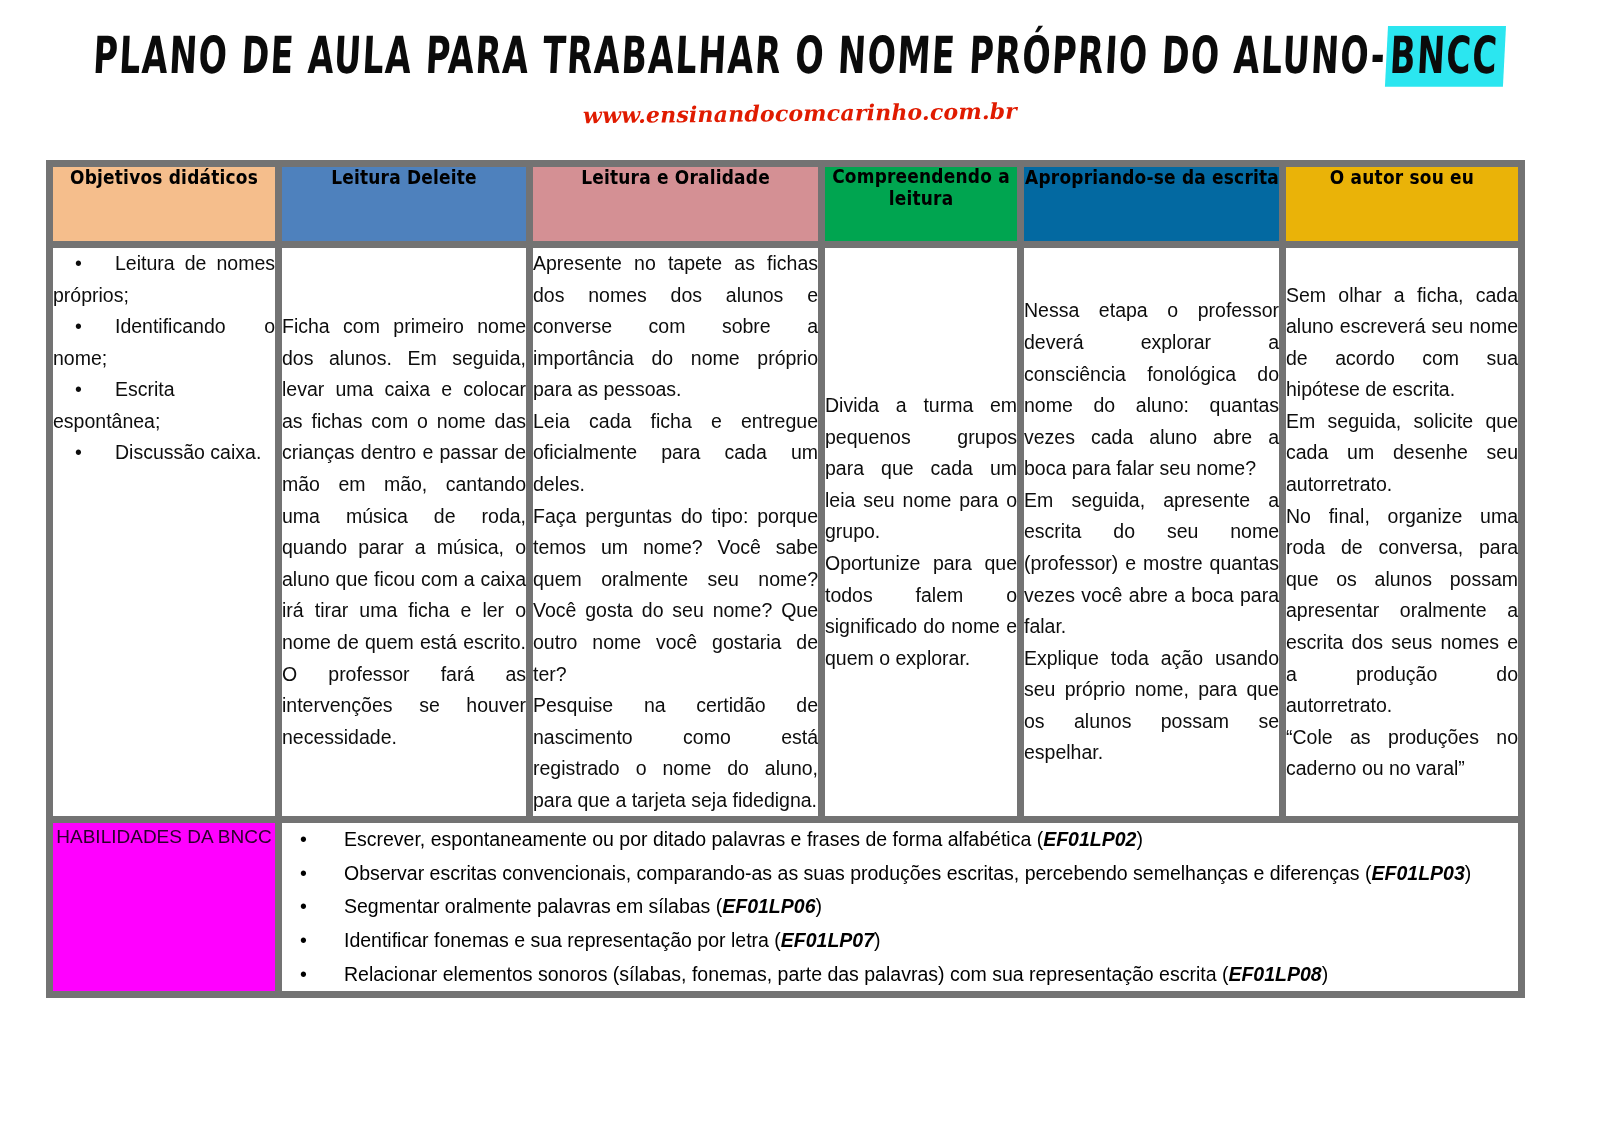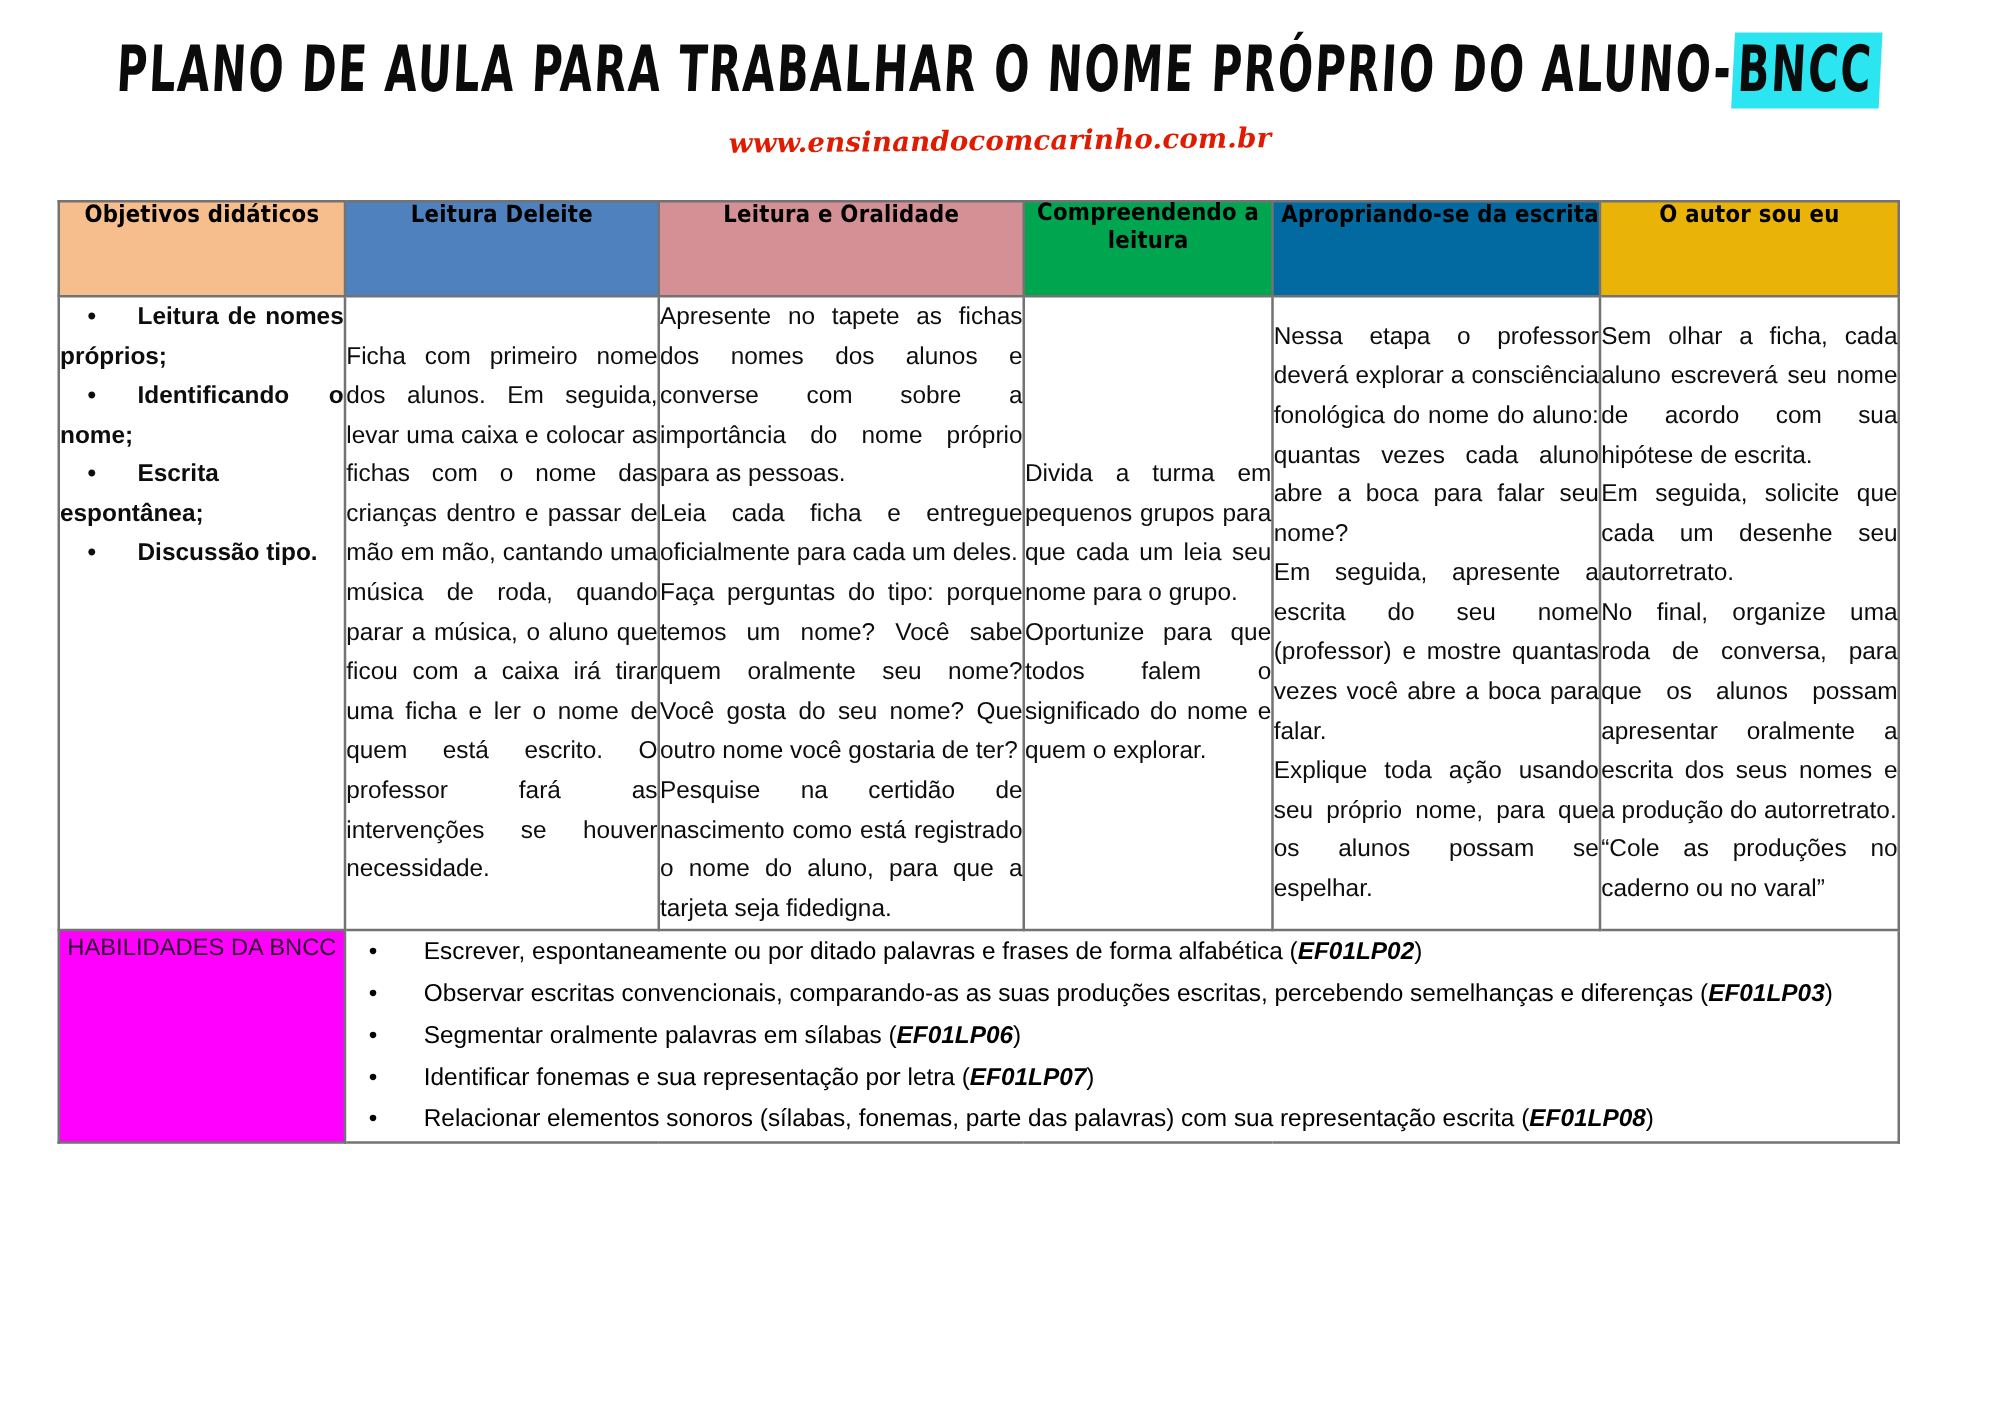--- a/index.html
+++ b/index.html
@@ -66,21 +66,21 @@
   
   .plan-table {
     position: absolute;
     left: 46px;
     top: 160px;
     width: 1472px;
     border-collapse: collapse;
     table-layout: fixed;
   }
   .plan-table td, .plan-table th {
-    border: 2px solid #737373;
+    border: 7px solid #737373;
     vertical-align: top;
     padding: 0;
   }
 
   thead th {
     height: 74px;
     text-align: center;
     vertical-align: middle;
     padding: 3px 6px;
     font-family: "DejaVu Sans", sans-serif;
@@ -113,21 +113,20 @@
     color: #0d0d0d;
     font-family: "Liberation Sans", sans-serif;
   }
   .cell p { margin: 0; }
   .cell p + p { margin-top: 0px; }
   .cell .bold { font-weight: 400; }
 
   .cell-objectives {
     padding-top: 0;
     vertical-align: middle;
-    font-weight: bold;
   }
   .obj-list {
     margin: 0;
     padding: 0;
     list-style: none;
     font-size: 19.5px;
     line-height: 1.62;
   }
   .obj-list li {
     position: relative;
@@ -212,21 +211,21 @@
       </tr>
     </thead>
 
     <tbody>
       <tr>
         <td class="cell cell-objectives">
           <ul class="obj-list">
             <li><span class="b">•</span><span>Leitura de nomes próprios;</span></li>
             <li><span class="b">•</span><span>Identificando o nome;</span></li>
             <li><span class="b">•</span><span>Escrita espontânea;</span></li>
-            <li><span class="b">•</span><span>Discussão tipo.</span></li>
+            <li><span class="b">•</span><span>Discussão caixa.</span></li>
           </ul>
         </td>
 
         <td class="cell" style="vertical-align:middle">
           <p>Ficha com primeiro nome dos alunos. Em seguida, levar uma caixa e colocar as fichas com o nome das crianças dentro e passar de mão em mão, cantando uma música de roda, quando parar a música, o aluno que ficou com a caixa irá tirar uma ficha e ler o nome de quem está escrito. O professor fará as intervenções se houver necessidade.</p>
         </td>
 
         <td class="cell">
           <p>Apresente no tapete as fichas dos nomes dos alunos e converse com sobre a importância do nome próprio para as pessoas.</p>
           <p>Leia cada ficha e entregue oficialmente para cada um deles.</p>

